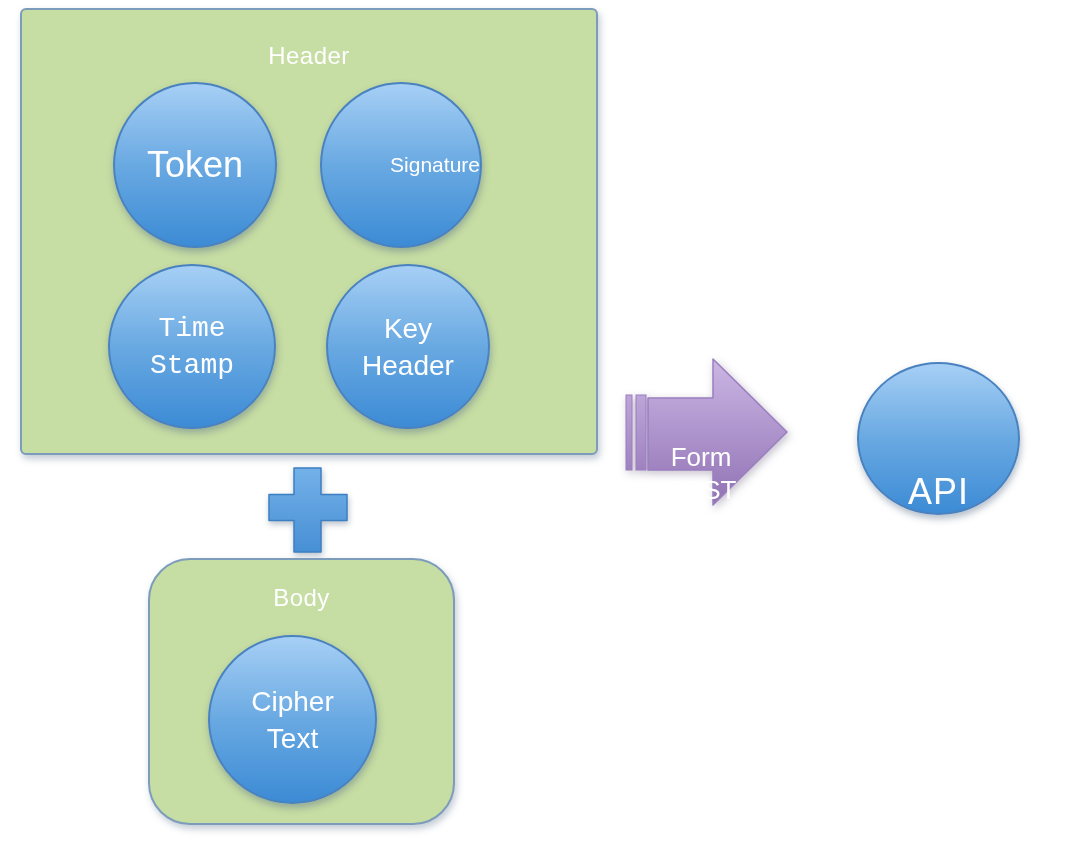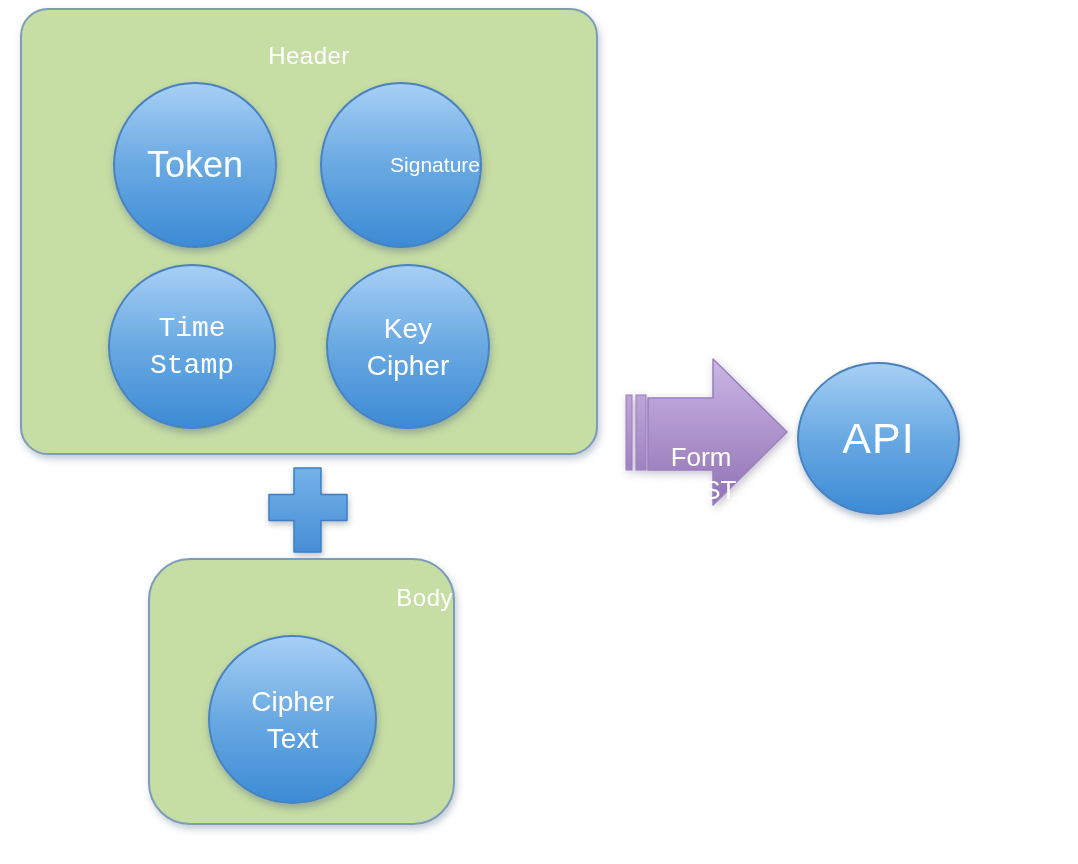--- a/index.html
+++ b/index.html
@@ -19,37 +19,37 @@
   .group-box {
     position: absolute;
     background: var(--group-fill, #c6dda3);
     border: 2px solid var(--group-border, #7d9cbb);
     box-shadow: 2px 4px 7px rgba(120, 140, 160, 0.45);
     box-sizing: border-box;
   }
   .header-box {
     left: 20px; top: 8px;
     width: 578px; height: 447px;
-    border-radius: 28px;
+    border-radius: 6px;
   }
   .body-box {
     left: 148px; top: 558px;
     width: 307px; height: 267px;
     border-radius: 42px;
   }
   .group-label {
     position: absolute;
     left: 0; right: 0;
     text-align: center;
     color: var(--label-color, #ffffff);
     font-size: 24px;
     letter-spacing: 0.5px;
   }
   .header-box .group-label { top: 32px; }
-  .body-box  .group-label { top: 24px; text-align: right; }
+  .body-box  .group-label { top: 24px; }
   
   .node {
     position: absolute;
     border-radius: 50%;
     background: linear-gradient(to bottom, var(--node-top, #a6cff5) 0%, #69a9e2 50%, var(--node-bottom, #3c8bd5) 100%);
     border: 2px solid var(--node-border, #4a82c0);
     box-shadow: 1px 4px 7px rgba(90, 110, 135, 0.45);
     display: flex;
     align-items: center;
     justify-content: center;
@@ -57,24 +57,25 @@
     color: var(--label-color, #ffffff);
     white-space: pre-line;
     box-sizing: border-box;
   }
   .node-token       { left:  91px; top:  72px; width: 164px; height: 166px; font-size: 36px; }
   .node-signature   { left: 298px; top:  72px; width: 162px; height: 166px; font-size: 21px; justify-content: flex-end; }
   .node-time-stamp  { left:  86px; top: 254px; width: 168px; height: 165px; font-size: 28px; line-height: 37px; font-family: Liberation Mono, monospace; }
   .node-key-version { left: 304px; top: 254px; width: 164px; height: 165px; font-size: 28px; line-height: 37px; }
   .node-cipher-text { left:  58px; top:  75px; width: 169px; height: 169px; font-size: 28px; line-height: 37px; }
   .node-api {
-    left: 797px; top: 362px;
+    left: 857px; top: 362px;
     width: 163px; height: 153px;
-    font-size: 43px;
+    font-size: 36px;
     letter-spacing: 1px;
+    align-items: flex-end;
   }
   
   .plus-icon {
     position: absolute;
     left: 268px; top: 467px;
     width: 80px; height: 86px;
     filter: drop-shadow(1px 3px 3px rgba(100, 120, 140, 0.45));
   }
   
   .form-arrow {
@@ -111,21 +112,21 @@
       <span>Signature</span>
     </div>
 
     <div class="node node-time-stamp">
       <span>Time
 Stamp</span>
     </div>
 
     <div class="node node-key-version">
       <span>Key
-Cipher</span>
+Header</span>
     </div>
   </section>
 
   <svg class="plus-icon" viewBox="0 0 80 86" xmlns="http://www.w3.org/2000/svg" aria-hidden="true">
     <defs>
       <linearGradient id="gradPlus" x1="0" y1="0" x2="0" y2="1">
         <stop offset="0" stop-color="#74b1e9"></stop>
         <stop offset="1" stop-color="#478fd4"></stop>
       </linearGradient>
     </defs>

